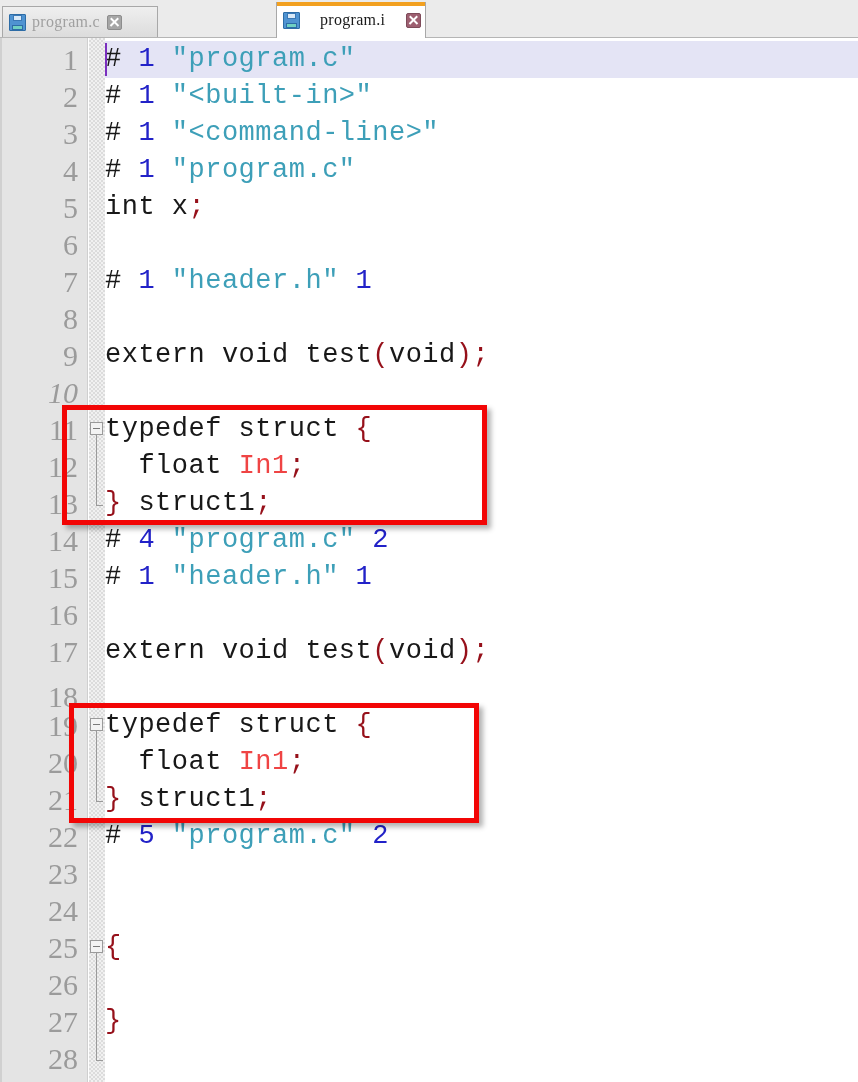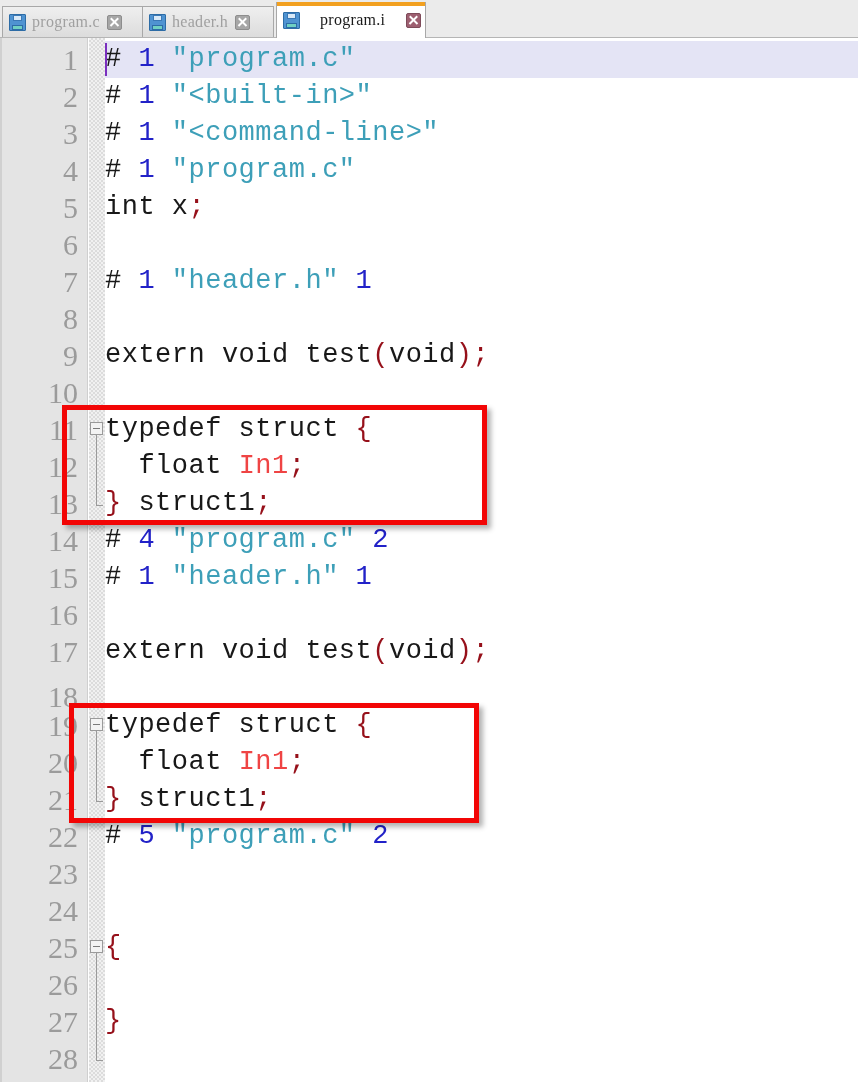--- a/index.html
+++ b/index.html
@@ -249,32 +249,20 @@
 <body>
 
 <div id="tabbar">
     <div class="tab inactive" style="left: 2px; width: 156px;">
       <span class="floppy">
         <span class="body"></span>
         <span class="shutter"></span>
         <span class="label"></span>
       </span>
       <span class="tab-label">program.c</span>
-      <span class="closebtn gray">
-        <i></i>
-        <b></b>
-      </span>
-    </div>
-    <div class="tab inactive" style="left: 142px; width: 132px;">
-      <span class="floppy">
-        <span class="body"></span>
-        <span class="shutter"></span>
-        <span class="label"></span>
-      </span>
-      <span class="tab-label">header.h</span>
       <span class="closebtn gray">
         <i></i>
         <b></b>
       </span>
     </div>
     <div class="tab active" style="left: 276px; width: 150px;">
       <div class="orangebar"></div>
       <span class="floppy">
         <span class="body"></span>
         <span class="shutter"></span>
@@ -323,21 +311,21 @@
         <div class="code"><span class="t-kw"># </span><span class="t-num">1</span><span class="t-kw"> </span><span class="t-str">"header.h"</span><span class="t-kw"> </span><span class="t-num">1</span></div>
       </div>
       <div class="row" style="top: 262px;">
         <div class="lineno">8</div>
         <div class="code"></div>
       </div>
       <div class="row" style="top: 299px;">
         <div class="lineno">9</div>
         <div class="code"><span class="t-kw">extern void test</span><span class="t-punc">(</span><span class="t-kw">void</span><span class="t-punc">);</span></div>
       </div>
-      <div class="row" style="top: 336px;">
+      <div class="row" style="top: 336px; font-style: italic;">
         <div class="lineno">10</div>
         <div class="code"></div>
       </div>
       <div class="row" style="top: 373px;">
         <div class="lineno">11</div>
         <div class="code"><span class="t-kw">typedef struct </span><span class="t-punc">{</span></div>
       </div>
       <div class="row" style="top: 410px;">
         <div class="lineno">12</div>
         <div class="code"><span class="t-kw">  float </span><span class="t-id">In1</span><span class="t-punc">;</span></div>

